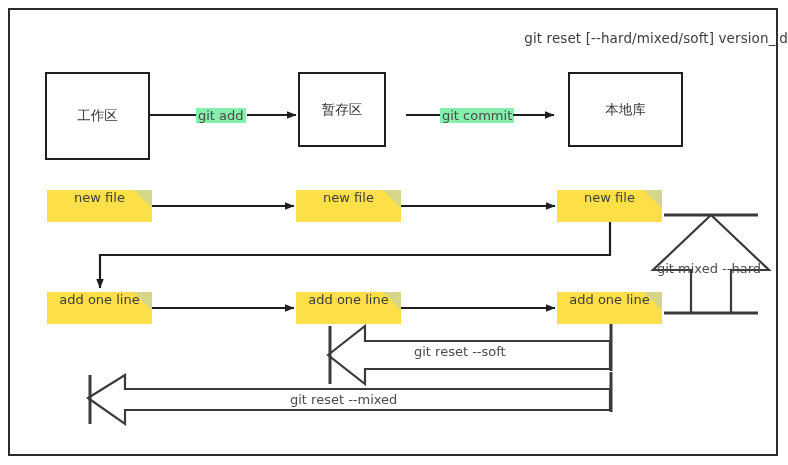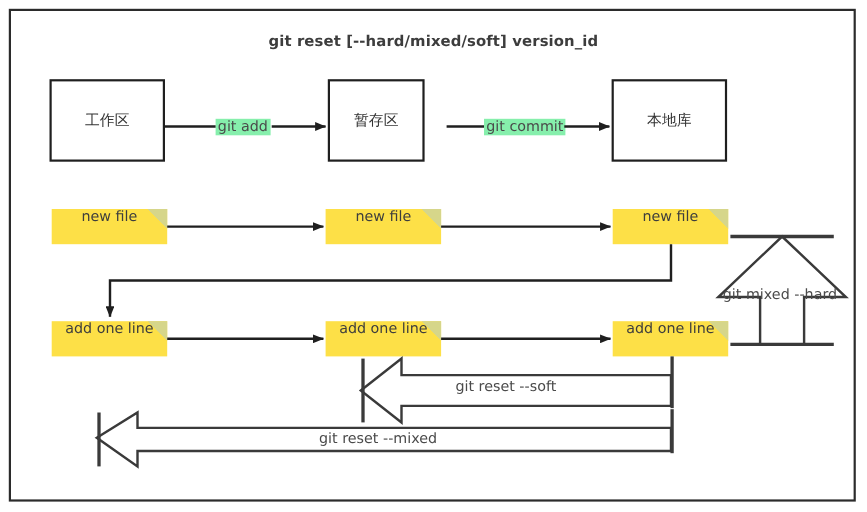--- a/index.html
+++ b/index.html
@@ -26,25 +26,24 @@
     height: 448px;
     border: 2px solid #2b2b2b;
     box-sizing: border-box;
     background: #ffffff;
   }
   .title {
     position: absolute;
     left: 0;
     top: 30px;
     width: 788px;
-    text-align: center;
+    text-align: right;
     font-size: 13.5px;
     color: #3d3d3d;
     letter-spacing: 0.1px;
-    font-weight: bold;
   }
   .box {
     position: absolute;
     border: 2px solid #1f1f1f;
     background: #ffffff;
     box-sizing: border-box;
     display: flex;
     align-items: center;
     justify-content: center;
     font-size: 13.5px;
@@ -93,27 +92,27 @@
   }
 </style>
 </head>
 <body>
 
 <div id="canvas">
   <div id="frame"></div>
 
   <div class="title">git reset [--hard/mixed/soft] version_id</div>
 
-  <div class="box" style="left:45px; top:72px; width:105px; height:75px;">
+  <div class="box" style="left:45px; top:72px; width:105px; height:88px;">
     <span>工作区</span>
   </div>
   <div class="box" style="left:298px; top:72px; width:88px; height:75px;">
     <span>暂存区</span>
   </div>
-  <div class="box" style="left:556px; top:72px; width:105px; height:75px;">
+  <div class="box" style="left:568px; top:72px; width:115px; height:75px;">
     <span>本地库</span>
   </div>
 
   <div class="edge-label" style="left:196px; top:108px;">git add</div>
   <div class="edge-label" style="left:440px; top:108px;">git commit</div>
 
   <div class="note" style="left:47px; top:190px; width:105px; height:32px;">
     <span>new file</span>
     <span class="fold"></span>
   </div>

